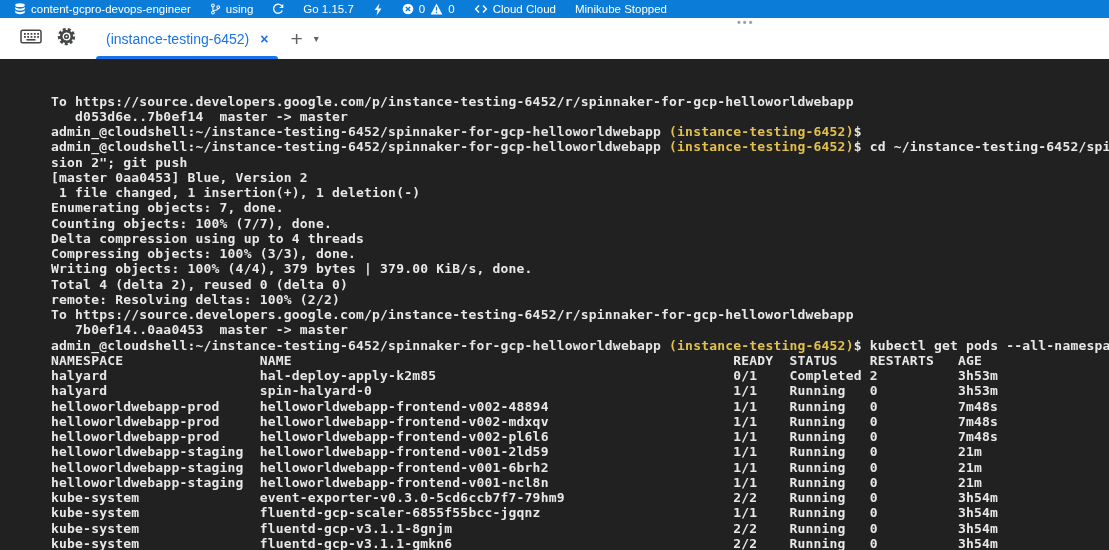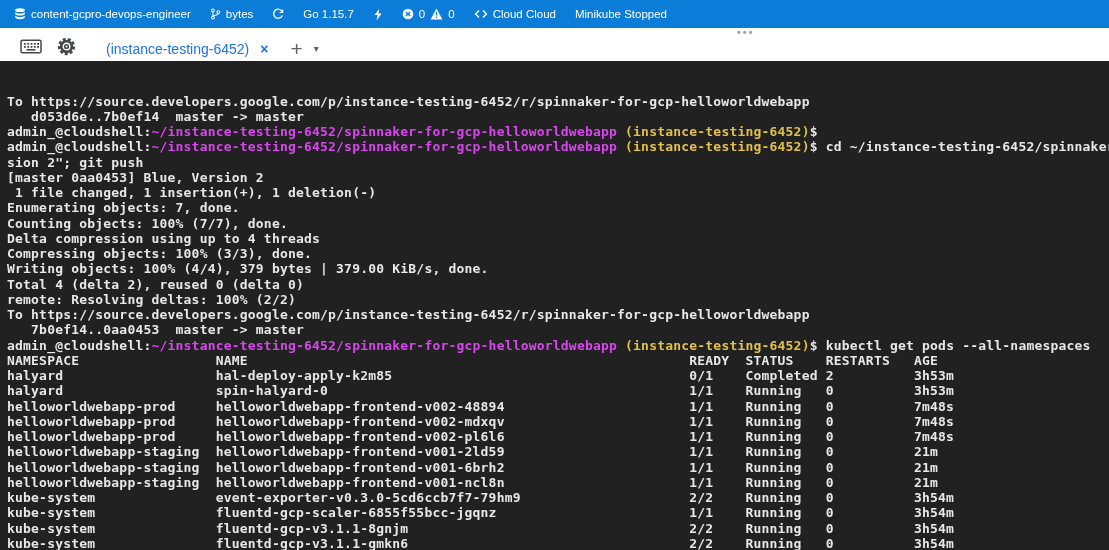--- a/index.html
+++ b/index.html
@@ -3,21 +3,21 @@
 <meta charset="utf-8">
 <style>
   * { box-sizing: border-box; }
   html,body { margin:0; padding:0; }
   body {
     width:1109px; height:550px; overflow:hidden; position:relative;
     background:#212121; font-family:"Liberation Sans", sans-serif;
   }
   
   .statusbar {
-    height:28px; background:#0b7cd8; display:flex; align-items:center;
+    height:18px; background:#0b7cd8; display:flex; align-items:center;
     color:#ffffff; font-size:11.5px; padding-left:14px; white-space:nowrap;
   }
   .sb-item { display:flex; align-items:center; gap:5px; margin-right:19px; cursor:default; }
   .sb-item svg { display:block; }
   
   .tabbar {
     height:41px; background:#ffffff; position:relative;
     display:flex; align-items:center;
   }
   .tb-iconbtn { margin-left:20px; display:flex; align-items:center; }
@@ -38,23 +38,23 @@
     font-size:11px; letter-spacing:2px; font-weight:bold; line-height:8px;
   }
   
   .terminal {
     position:absolute; top:61px; left:0; width:1109px; bottom:0;
     background:#212121; color:#e8e8e8; overflow:hidden;
     font-family:"DejaVu Sans Mono", monospace;
     font-size:13px; font-weight:bold; line-height:15.25px; letter-spacing:0.2px;
     padding:2px 0 0 7px; white-space:pre;
   }
-  .tline { white-space:pre; }
+  .tline { white-space:pre;margin-left:44px; }
   .seg-w { color:#e8e8e8; }
-  .seg-b { color:#d946ef; }
+  .seg-b { color:#e5e5e5; }
   .seg-y { color:#e2c04c; }
 </style>
 </head>
 <body>
 
 <div class="statusbar">
   <div class="sb-item">
     <span>
         <svg width="12" height="12" viewBox="0 0 12 12" fill="#ffffff">
           <ellipse cx="6" cy="2.2" rx="4.8" ry="1.9"></ellipse>
@@ -66,21 +66,21 @@
   </div>
   <div class="sb-item">
     <span>
         <svg width="11" height="12" viewBox="0 0 12 13" fill="none" stroke="#ffffff" stroke-width="1.1">
           <circle cx="3.2" cy="2.6" r="1.5"></circle>
           <circle cx="3.2" cy="10.4" r="1.5"></circle>
           <circle cx="9" cy="4.4" r="1.5"></circle>
           <path d="M3.2 4.1v4.8M9 5.9c0 2.3-5.8 1.6-5.8 3"></path>
         </svg>
       </span>
-    <span>bytes</span>
+    <span>using</span>
   </div>
   <div class="sb-item">
     <span>
         <svg width="12" height="12" viewBox="0 0 12 12" fill="none" stroke="#ffffff" stroke-width="1.3">
           <path d="M10.3 7.4A4.5 4.5 0 1 1 10.5 4.6"></path>
           <path d="M10.7 1.4v3.1h-3" stroke-width="1.2"></path>
         </svg>
       </span>
   </div>
   <div class="sb-item">

